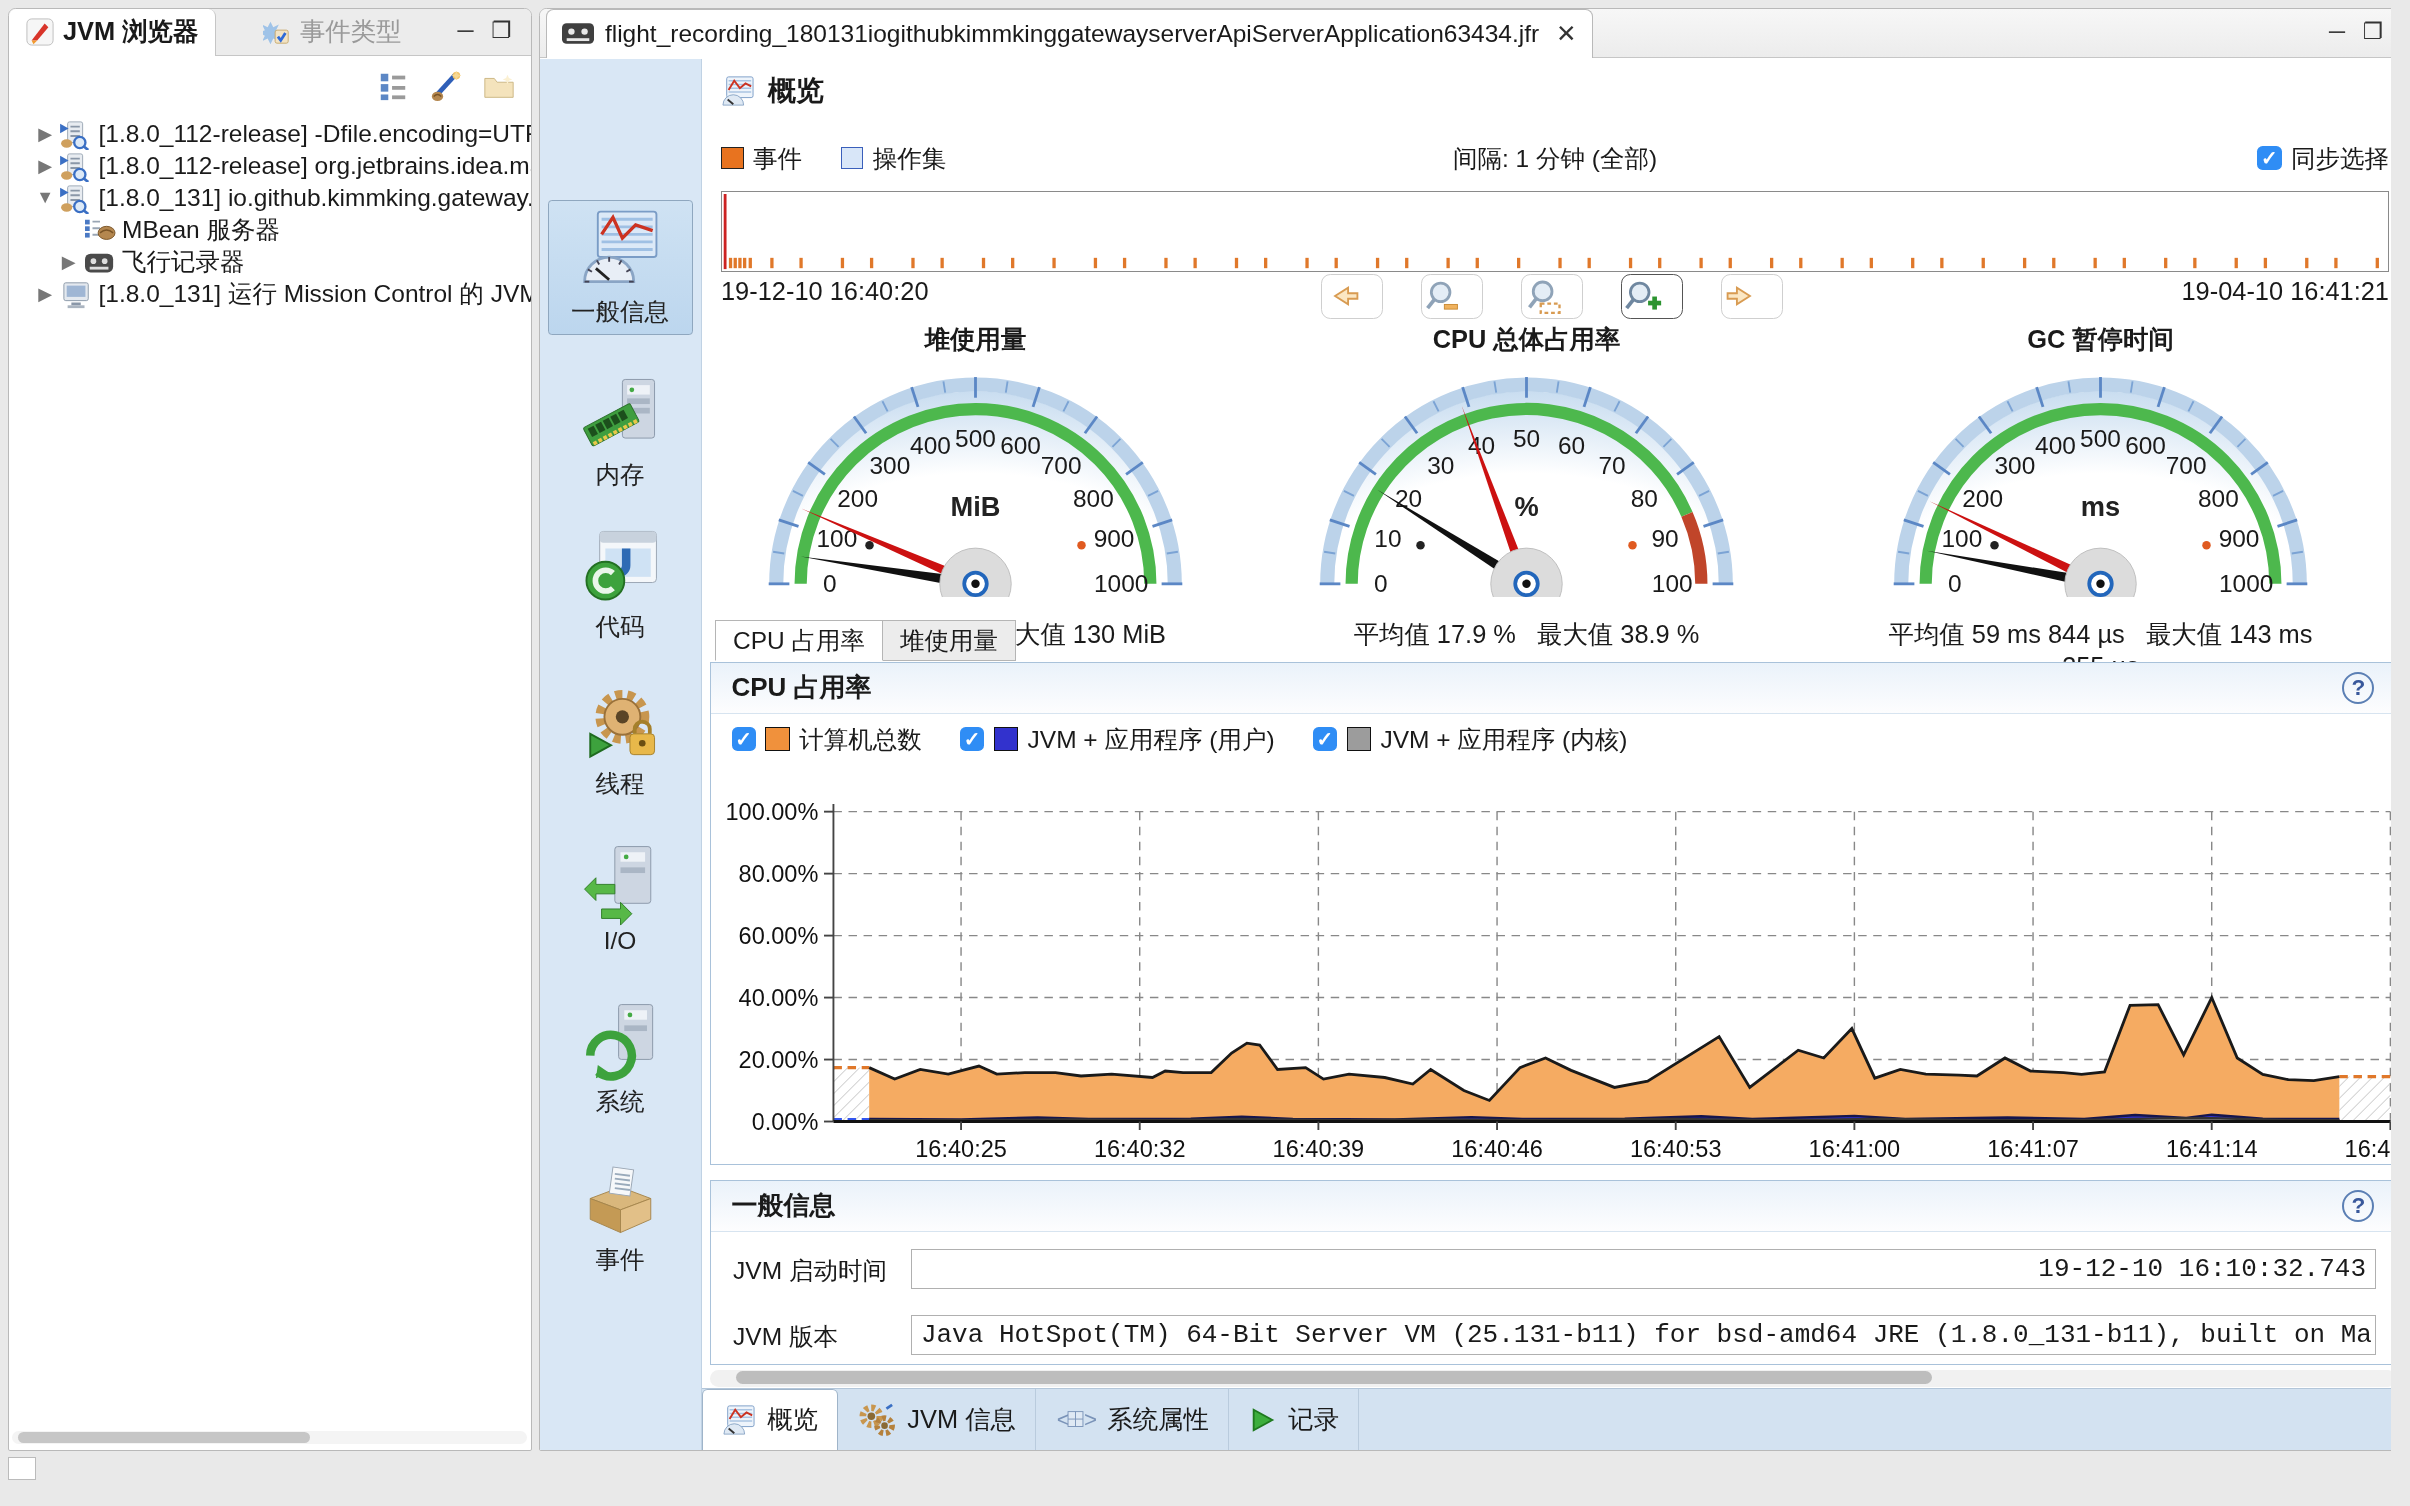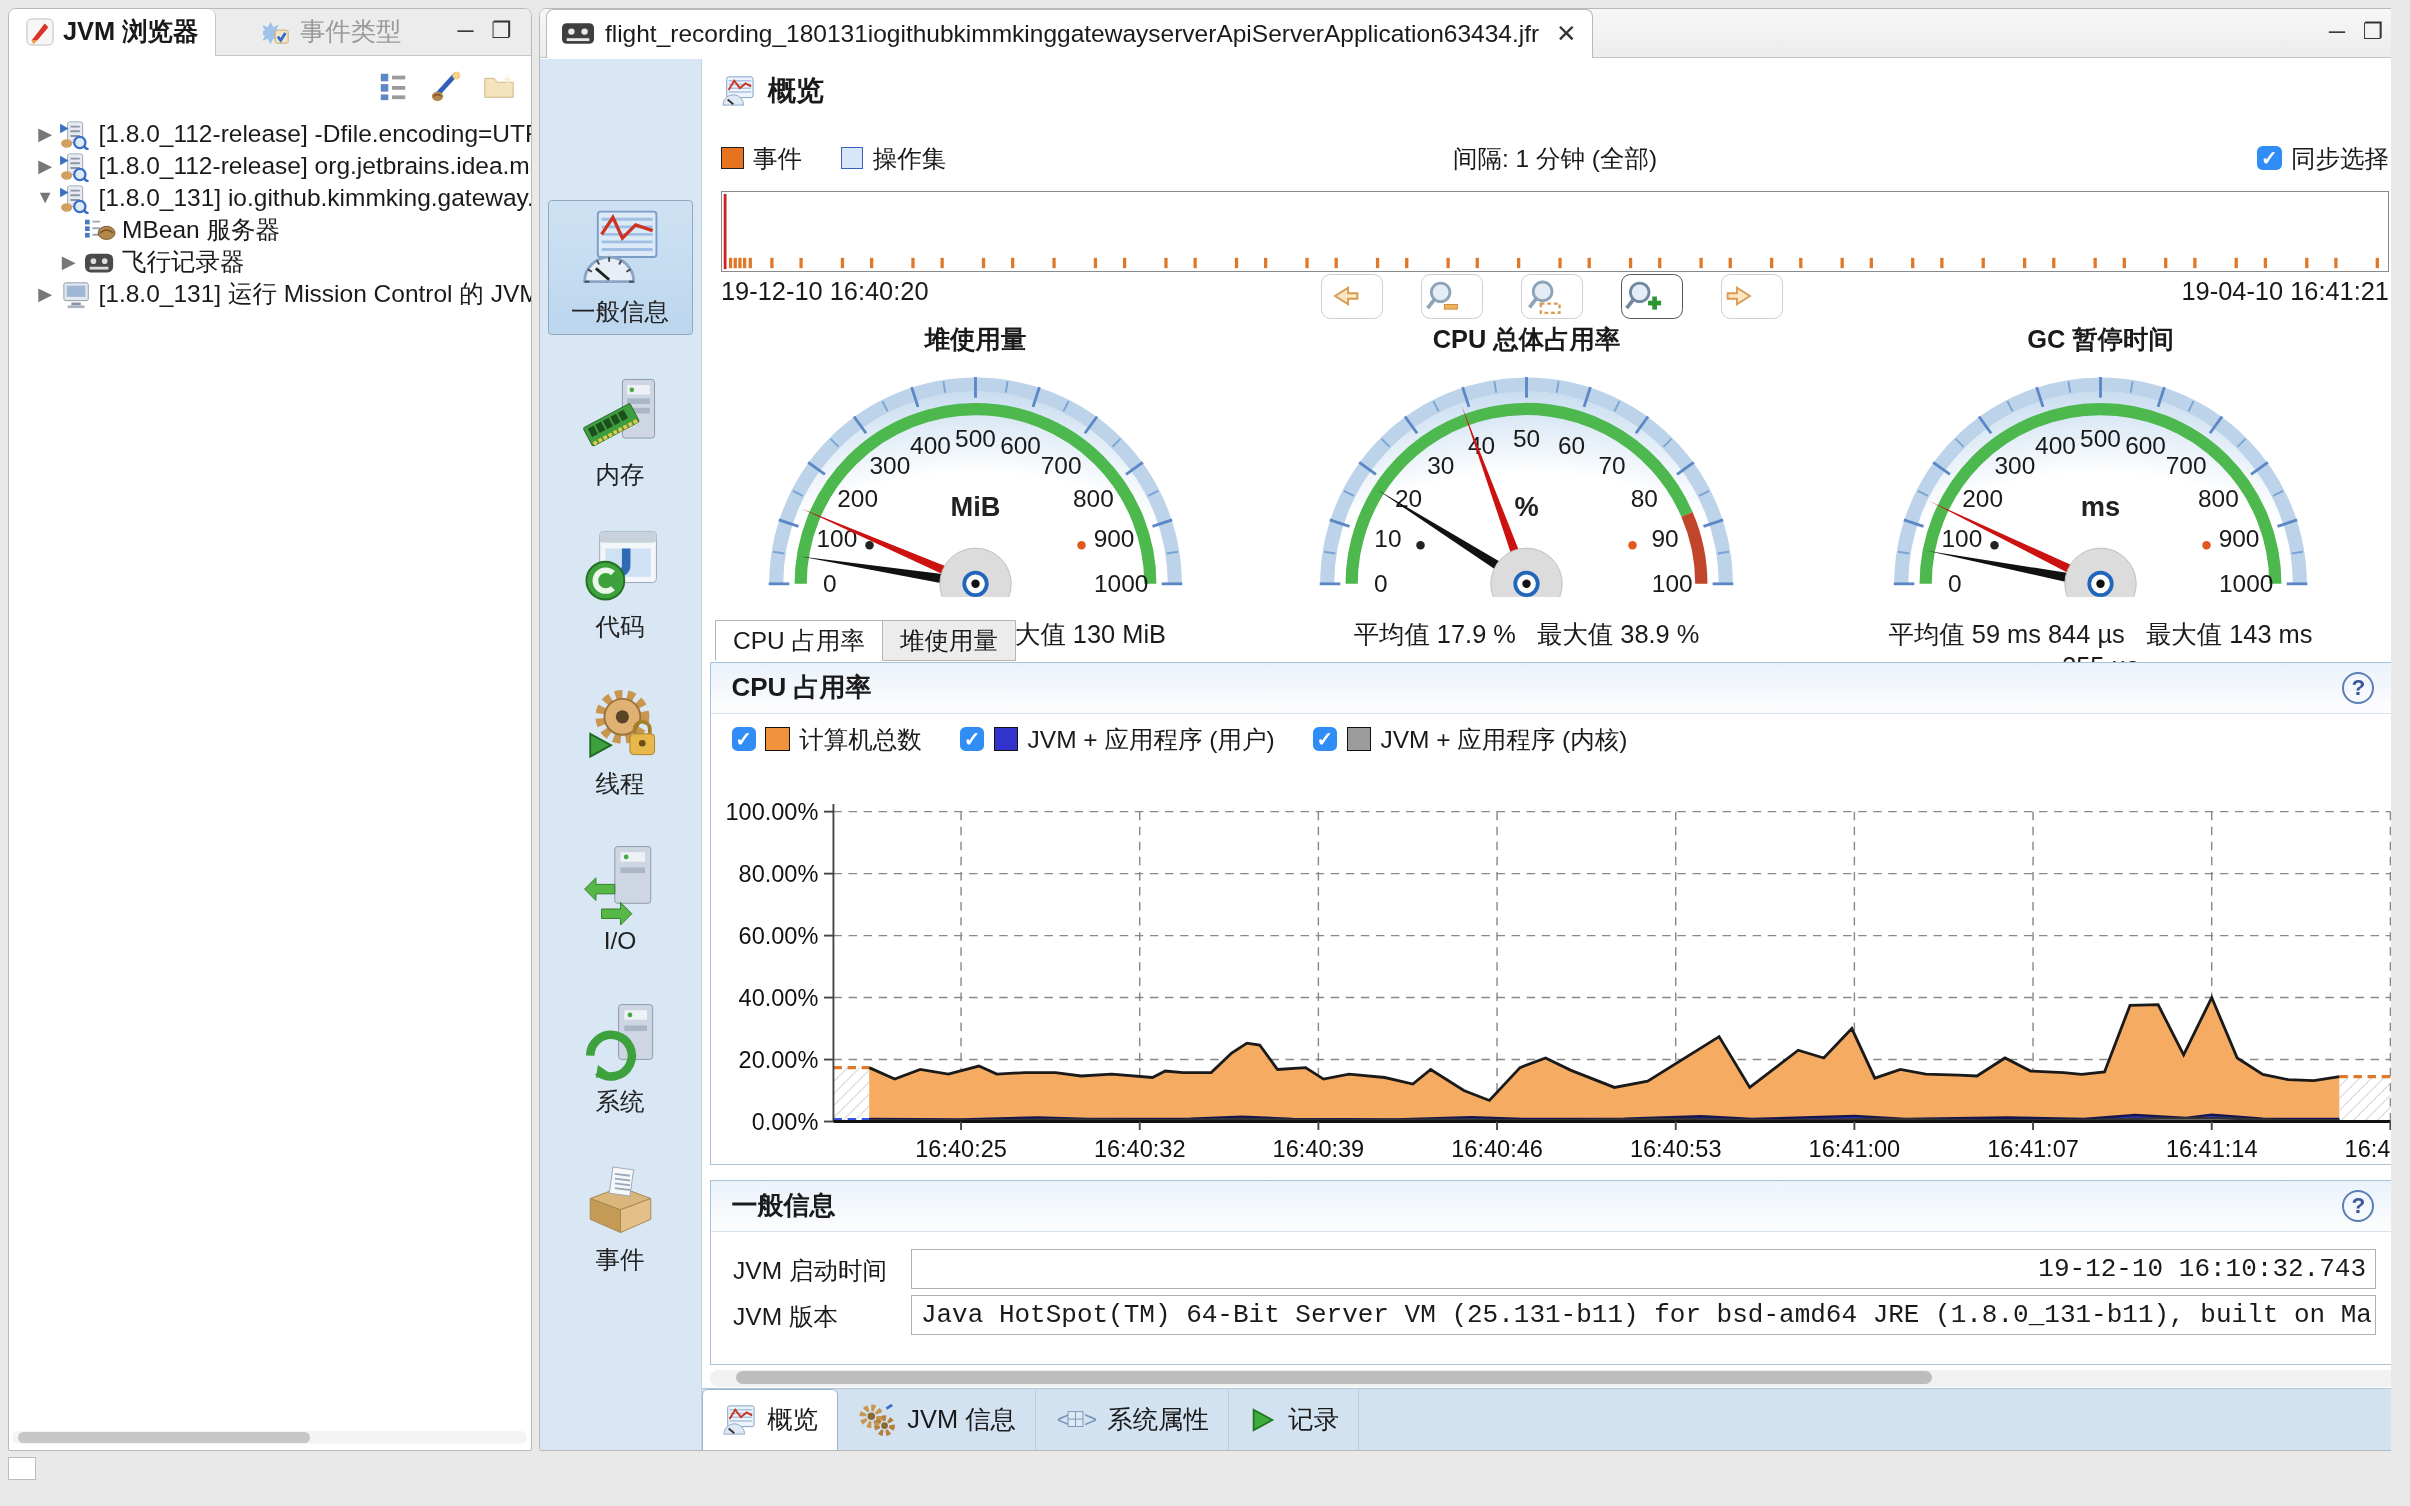--- a/index.html
+++ b/index.html
@@ -792,21 +792,21 @@
 
       <div class="section" id="info-section">
         <div class="sec-head">
           <span>一般信息</span>
           <span class="help">?</span>
         </div>
         <div class="info-row" style="top:68px;">
           <span class="lab">JVM 启动时间</span>
           <span class="field">19-12-10 16:10:32.743</span>
         </div>
-        <div class="info-row" style="top:114px;">
+        <div class="info-row" style="top:134px;">
           <span class="lab">JVM 版本</span>
           <span class="field">Java HotSpot(TM) 64-Bit Server VM (25.131-b11) for bsd-amd64 JRE (1.8.0_131-b11), built on Mar 15 2017 01:32:22 by "java_re" with gcc 4.2.1 (</span>
         </div>
       </div>
 
       <div class="content-hscroll">
           <div class="thumb"></div>
         </div>
 
       <div class="bot-tabs">

